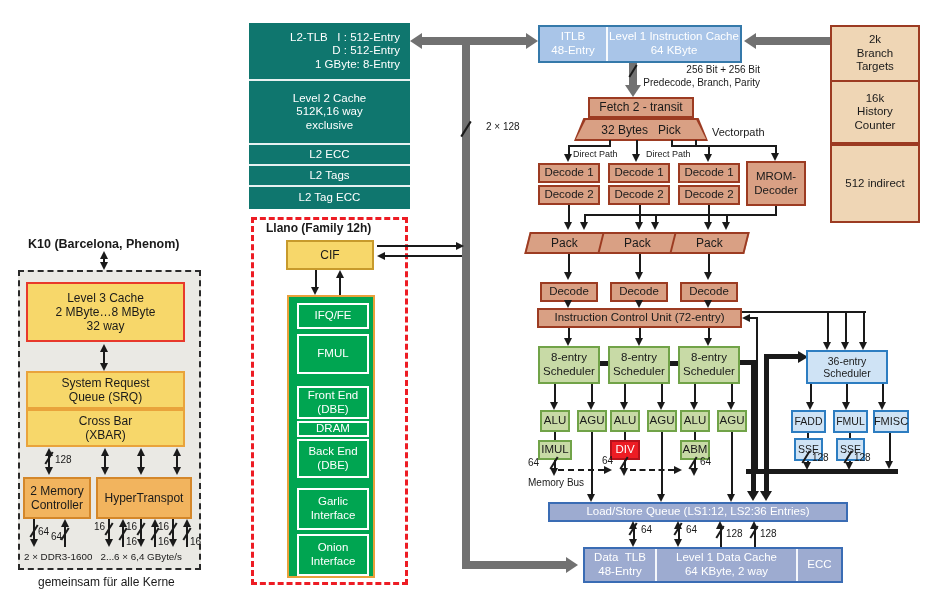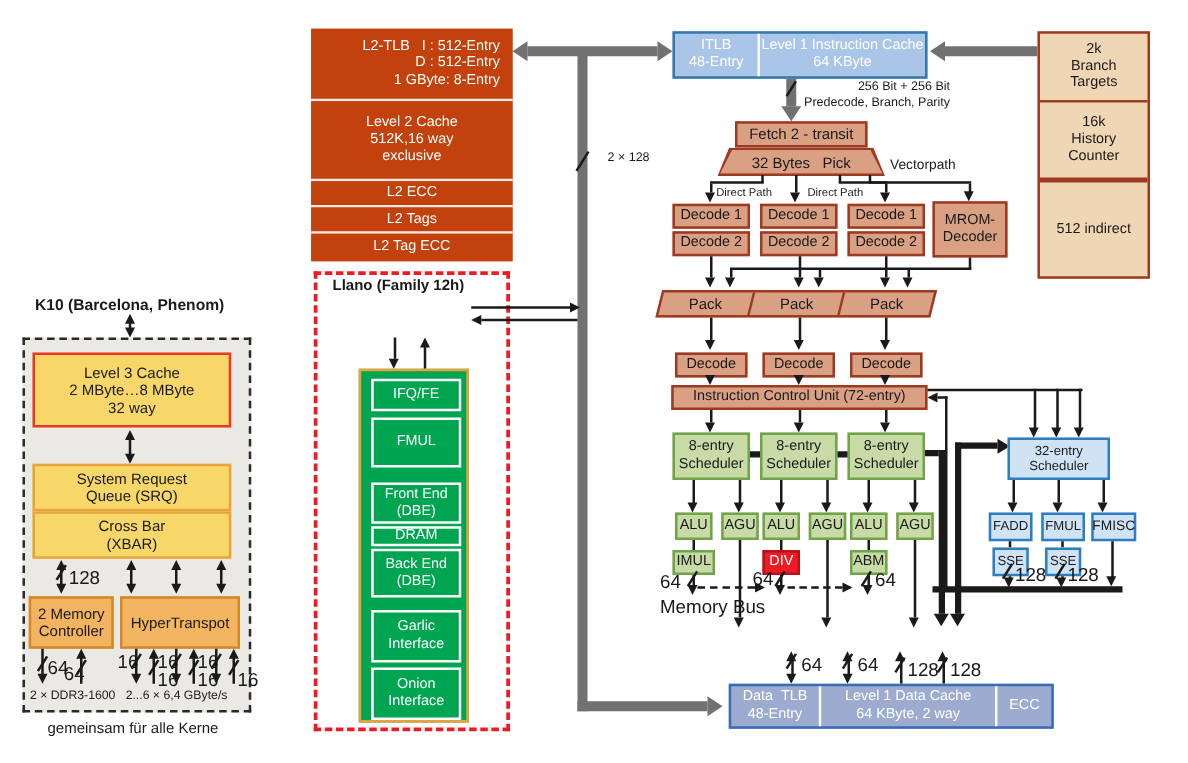--- a/index.html
+++ b/index.html
@@ -1,21 +1,21 @@
 <!DOCTYPE html>
 <html><head>
 <meta charset="utf-8">
 <style>
 *{margin:0;padding:0;box-sizing:border-box}
 html,body{background:#fff}
 body{font-family:"Liberation Sans",sans-serif;color:#1a1a1a}
 #c{position:relative;width:950px;height:610px;background:#fff;overflow:hidden}
 .b{position:absolute;display:flex;align-items:center;justify-content:center;text-align:center;white-space:pre-line;line-height:1.18;font-size:11.5px}
 .col{flex-direction:column}
-.blue{background:#c2410c;color:#fff}
+.blue{background:#0f766e;color:#fff}
 .lblue{background:#a9c5e8;border:2px solid #3579aa;color:#fff}
 .peri{background:#9dabd0;border:2px solid #3a6cb4;color:#fff}
 .tan{background:#efd6b5;border:2px solid #9c3b22}
 .sal{background:#d9a084;border:2px solid #9c3b22}
 .grn{background:#c8daa6;border:2px solid #71a348}
 .redbx{background:#ed1c24;border:2px solid #b5121b;color:#fff}
 .fpb{background:#cfe3f5;border:2px solid #2d7dc1}
 .yel{background:#f7d76a;border:2px solid #e9a33b}
 .redb{border-color:#e8392b}
 .org{background:#f2b45e;border:2px solid #d4872a}
@@ -33,21 +33,21 @@
 .ad{border-left:4px solid transparent;border-right:4px solid transparent;border-top:8px solid #1a1a1a}
 .au{border-left:4px solid transparent;border-right:4px solid transparent;border-bottom:8px solid #1a1a1a}
 .ar{border-top:4px solid transparent;border-bottom:4px solid transparent;border-left:8px solid #1a1a1a}
 .al{border-top:4px solid transparent;border-bottom:4px solid transparent;border-right:8px solid #1a1a1a}
 .big.ad{border-left-width:6px;border-right-width:6px;border-top-width:10px}
 .big.ar{border-top-width:6px;border-bottom-width:6px;border-left-width:10px}
 .gl{border-top:8px solid transparent;border-bottom:8px solid transparent;border-right:12px solid #717171}
 .gr{border-top:8px solid transparent;border-bottom:8px solid transparent;border-left:12px solid #717171}
 .gd{border-left:8px solid transparent;border-right:8px solid transparent;border-top:12px solid #717171}
 .sl{position:absolute;width:14px;height:2px;background:#1a1a1a;transform:rotate(-58deg)}
-.lab{position:absolute;font-size:15px;white-space:nowrap}
+.lab{position:absolute;font-size:10px;white-space:nowrap}
 .lab2{position:absolute;font-size:10px;white-space:pre-line;text-align:right;line-height:1.25}
 .ttl{position:absolute;font-weight:bold;font-size:12.5px;white-space:nowrap}
 .dash{position:absolute;height:0;border-top:2px dashed #1a1a1a}
 .wdiv{background:rgba(255,255,255,.9)}
 .trapo{position:absolute;clip-path:polygon(7% 0,93% 0,100% 100%,0 100%);background:#9c3b22}
 .trapi{position:absolute;inset:2px;clip-path:polygon(7.4% 0,92.6% 0,100% 100%,0 100%);background:#d9a084;display:flex;align-items:center;justify-content:center;font-size:12px;white-space:pre}
 .pack{position:absolute;transform:skewX(-14deg);background:#d9a084;border:2px solid #9c3b22;display:flex}
 .pack .pc{flex:1;display:flex;align-items:center;justify-content:center;font-size:12px}
 .pack .pc+.pc{border-left:2px solid #9c3b22}
 .pack .pc span{transform:skewX(14deg)}
@@ -268,21 +268,21 @@
   <div class="v" style="left:827px;top:311px;height:33px"></div>
   <div class="a ad" style="left:823px;top:342px"></div>
   <div class="v" style="left:845px;top:311px;height:33px"></div>
   <div class="a ad" style="left:841px;top:342px"></div>
   <div class="v" style="left:863px;top:311px;height:33px"></div>
   <div class="a ad" style="left:859px;top:342px"></div>
   <div class="a al" style="left:742px;top:314px"></div>
   <div class="h" style="left:750px;top:317px;width:8px"></div>
   <div class="v" style="left:756px;top:317px;height:153px"></div>
 
-  <div class="b fpb" style="left:806px;top:350px;width:82px;height:34px;font-size:10.5px">32-entry
+  <div class="b fpb" style="left:806px;top:350px;width:82px;height:34px;font-size:10.5px">36-entry
 Scheduler</div>
   <div class="v" style="left:810px;top:384px;height:18px"></div>
   <div class="a ad" style="left:806px;top:402px"></div>
   <div class="v" style="left:846px;top:384px;height:18px"></div>
   <div class="a ad" style="left:842px;top:402px"></div>
   <div class="v" style="left:882px;top:384px;height:18px"></div>
   <div class="a ad" style="left:878px;top:402px"></div>
 
   <div class="b fpb" style="left:791px;top:410px;width:35px;height:23px;font-size:10.5px">FADD</div>
   <div class="b fpb" style="left:833px;top:410px;width:35px;height:23px;font-size:10.5px">FMUL</div>
@@ -296,20 +296,21 @@
   <div class="v" style="left:849px;top:461px;height:5px"></div>
   <div class="a ad" style="left:845px;top:462px"></div>
   <div class="sl" style="left:799px;top:456px"></div>
   <div class="sl" style="left:841px;top:456px"></div>
   <div class="lab" style="left:812px;top:452px">128</div>
   <div class="lab" style="left:854px;top:452px">128</div>
   <div class="v" style="left:889px;top:433px;height:30px"></div>
   <div class="a ad" style="left:885px;top:461px"></div>
   <div class="h th" style="left:746px;top:469px;width:152px"></div>
 
+  <div class="b peri" style="left:548px;top:502px;width:300px;height:20px">Load/Store Queue (LS1:12, LS2:36 Entries)</div>
 
   <div class="a au" style="left:629px;top:521px"></div>
   <div class="v" style="left:633px;top:527px;height:13px"></div>
   <div class="a ad" style="left:629px;top:539px"></div>
   <div class="a au" style="left:674px;top:521px"></div>
   <div class="v" style="left:678px;top:527px;height:13px"></div>
   <div class="a ad" style="left:674px;top:539px"></div>
   <div class="a au" style="left:716px;top:521px"></div>
   <div class="v" style="left:720px;top:528px;height:19px"></div>
   <div class="a au" style="left:750px;top:521px"></div>
@@ -328,20 +329,21 @@
 48-Entry</div>
     <div class="wdiv" style="width:2px;height:100%"></div>
     <div class="b" style="position:static;flex:1;height:100%">Level 1 Data Cache
 64 KByte, 2 way</div>
     <div class="wdiv" style="width:2px;height:100%"></div>
     <div class="b" style="position:static;width:43px;height:100%">ECC</div>
   </div>
 
   <div class="llanob" style="position:absolute;left:251px;top:217px;width:157px;height:368px"></div>
   <div class="ttl" style="left:266px;top:221px;font-size:12px">Llano (Family 12h)</div>
+  <div class="b yel" style="left:286px;top:240px;width:88px;height:30px;font-size:12px;border-color:#c79a2c">CIF</div>
 
   <div class="h" style="left:377px;top:245px;width:79px"></div>
   <div class="a ar" style="left:456px;top:242px"></div>
   <div class="h" style="left:385px;top:255px;width:77px"></div>
   <div class="a al" style="left:377px;top:252px"></div>
 
   <div class="v" style="left:315px;top:270px;height:17px"></div>
   <div class="a ad" style="left:311px;top:287px"></div>
   <div class="a au" style="left:336px;top:270px"></div>
   <div class="v" style="left:339px;top:276px;height:19px"></div>

